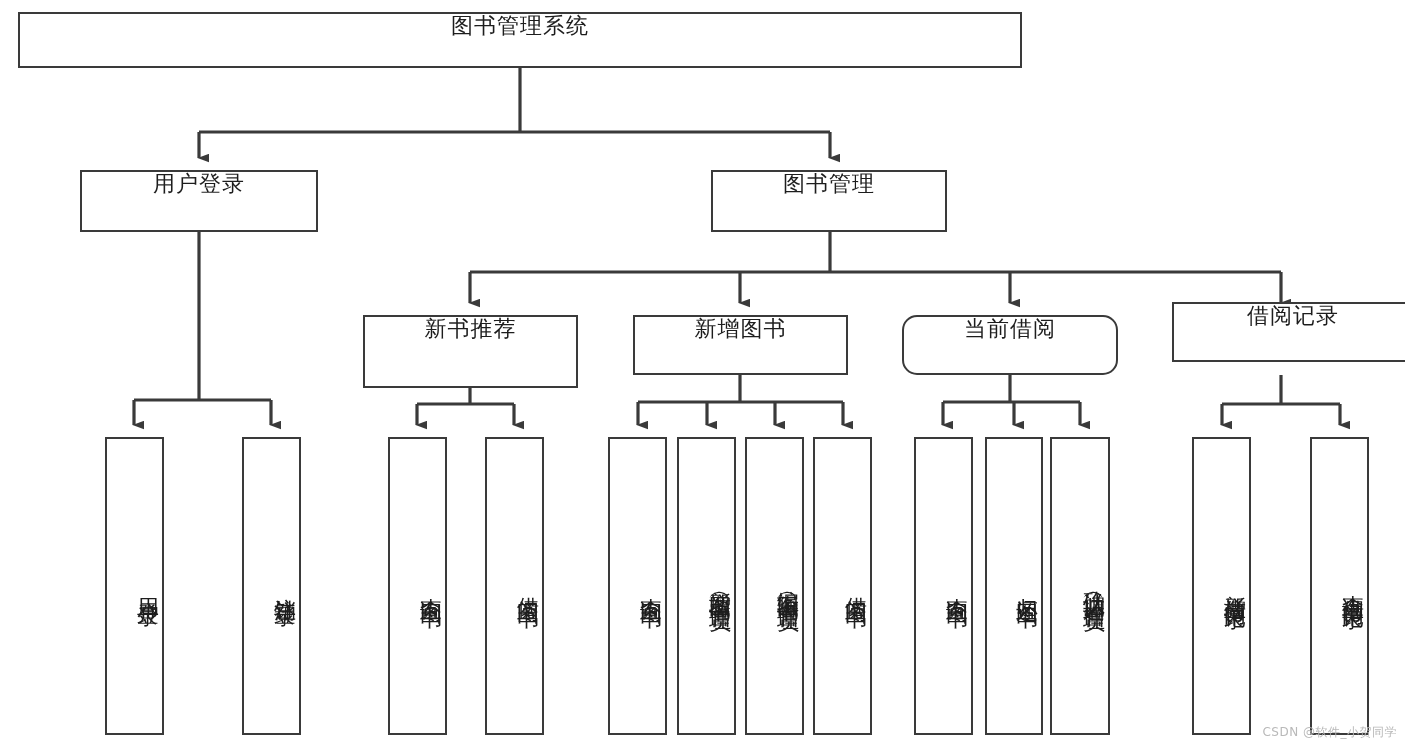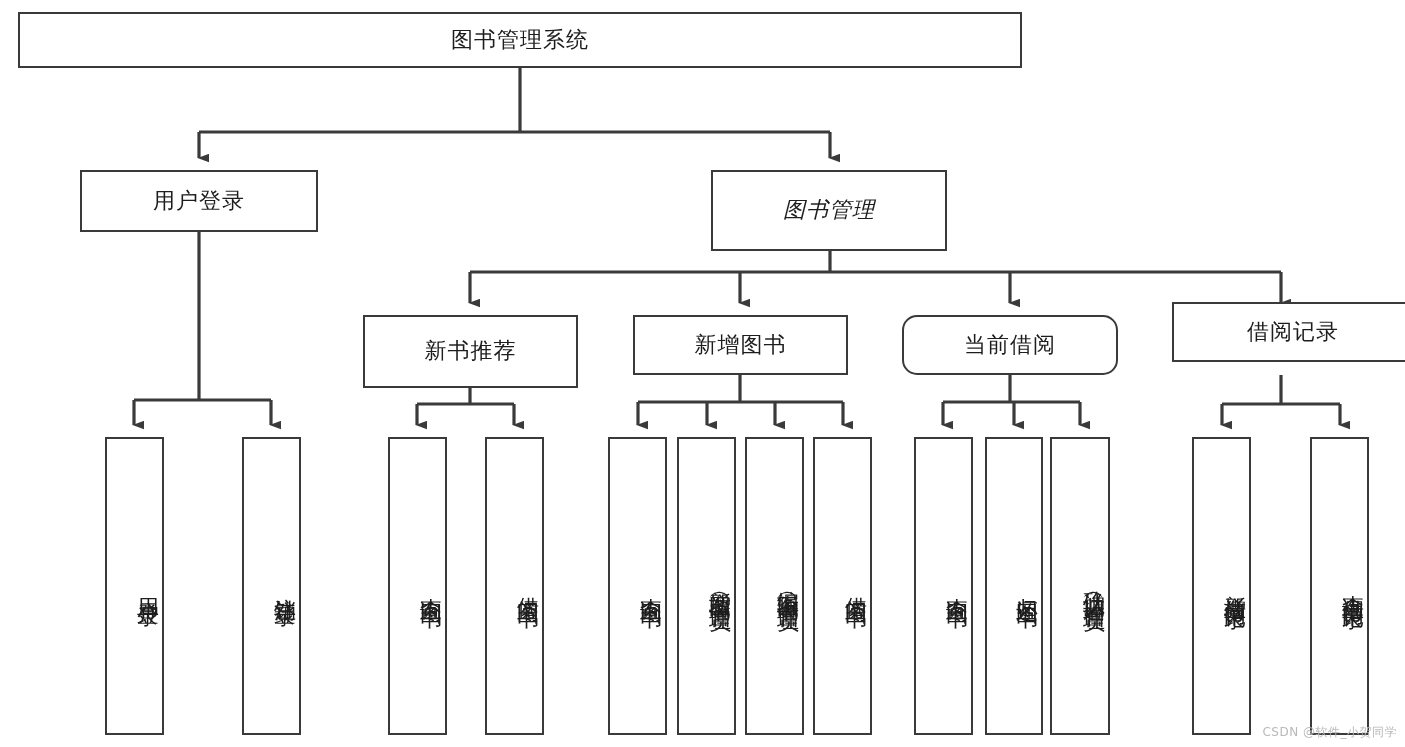--- a/index.html
+++ b/index.html
@@ -15,21 +15,20 @@
     background:#ffffff;
     overflow:hidden;
   }
   
   .node{
     position:absolute;
     box-sizing:border-box;
     background:#ffffff;
     border:2px solid #3a3a3a;
     display:flex;
-    align-items:center;
     justify-content:center;
     text-align:center;
     color:#1d1d1d;
   }
   .node.h{
     font-size:22px;
     line-height:1.1;
     letter-spacing:1px;
   }
   .node.root{ font-size:22px; }
@@ -126,21 +125,21 @@
   </svg>
 
   <div class="node h root" style="left:18px;top:12px;width:1004px;height:56px;">
     <span>图书管理系统</span>
   </div>
 
   <div class="node h" style="left:80px;top:170px;width:238px;height:62px;">
     <span>用户登录</span>
   </div>
 
-  <div class="node h" style="left:711px;top:170px;width:236px;height:81px;font-style:italic;">
+  <div class="node h" style="left:711px;top:170px;width:236px;height:62px;">
     <span>图书管理</span>
   </div>
 
   <div class="node h" style="left:363px;top:315px;width:215px;height:73px;">
     <span>新书推荐</span>
   </div>
 
   <div class="node h" style="left:633px;top:315px;width:215px;height:60px;">
     <span>新增图书</span>
   </div>

